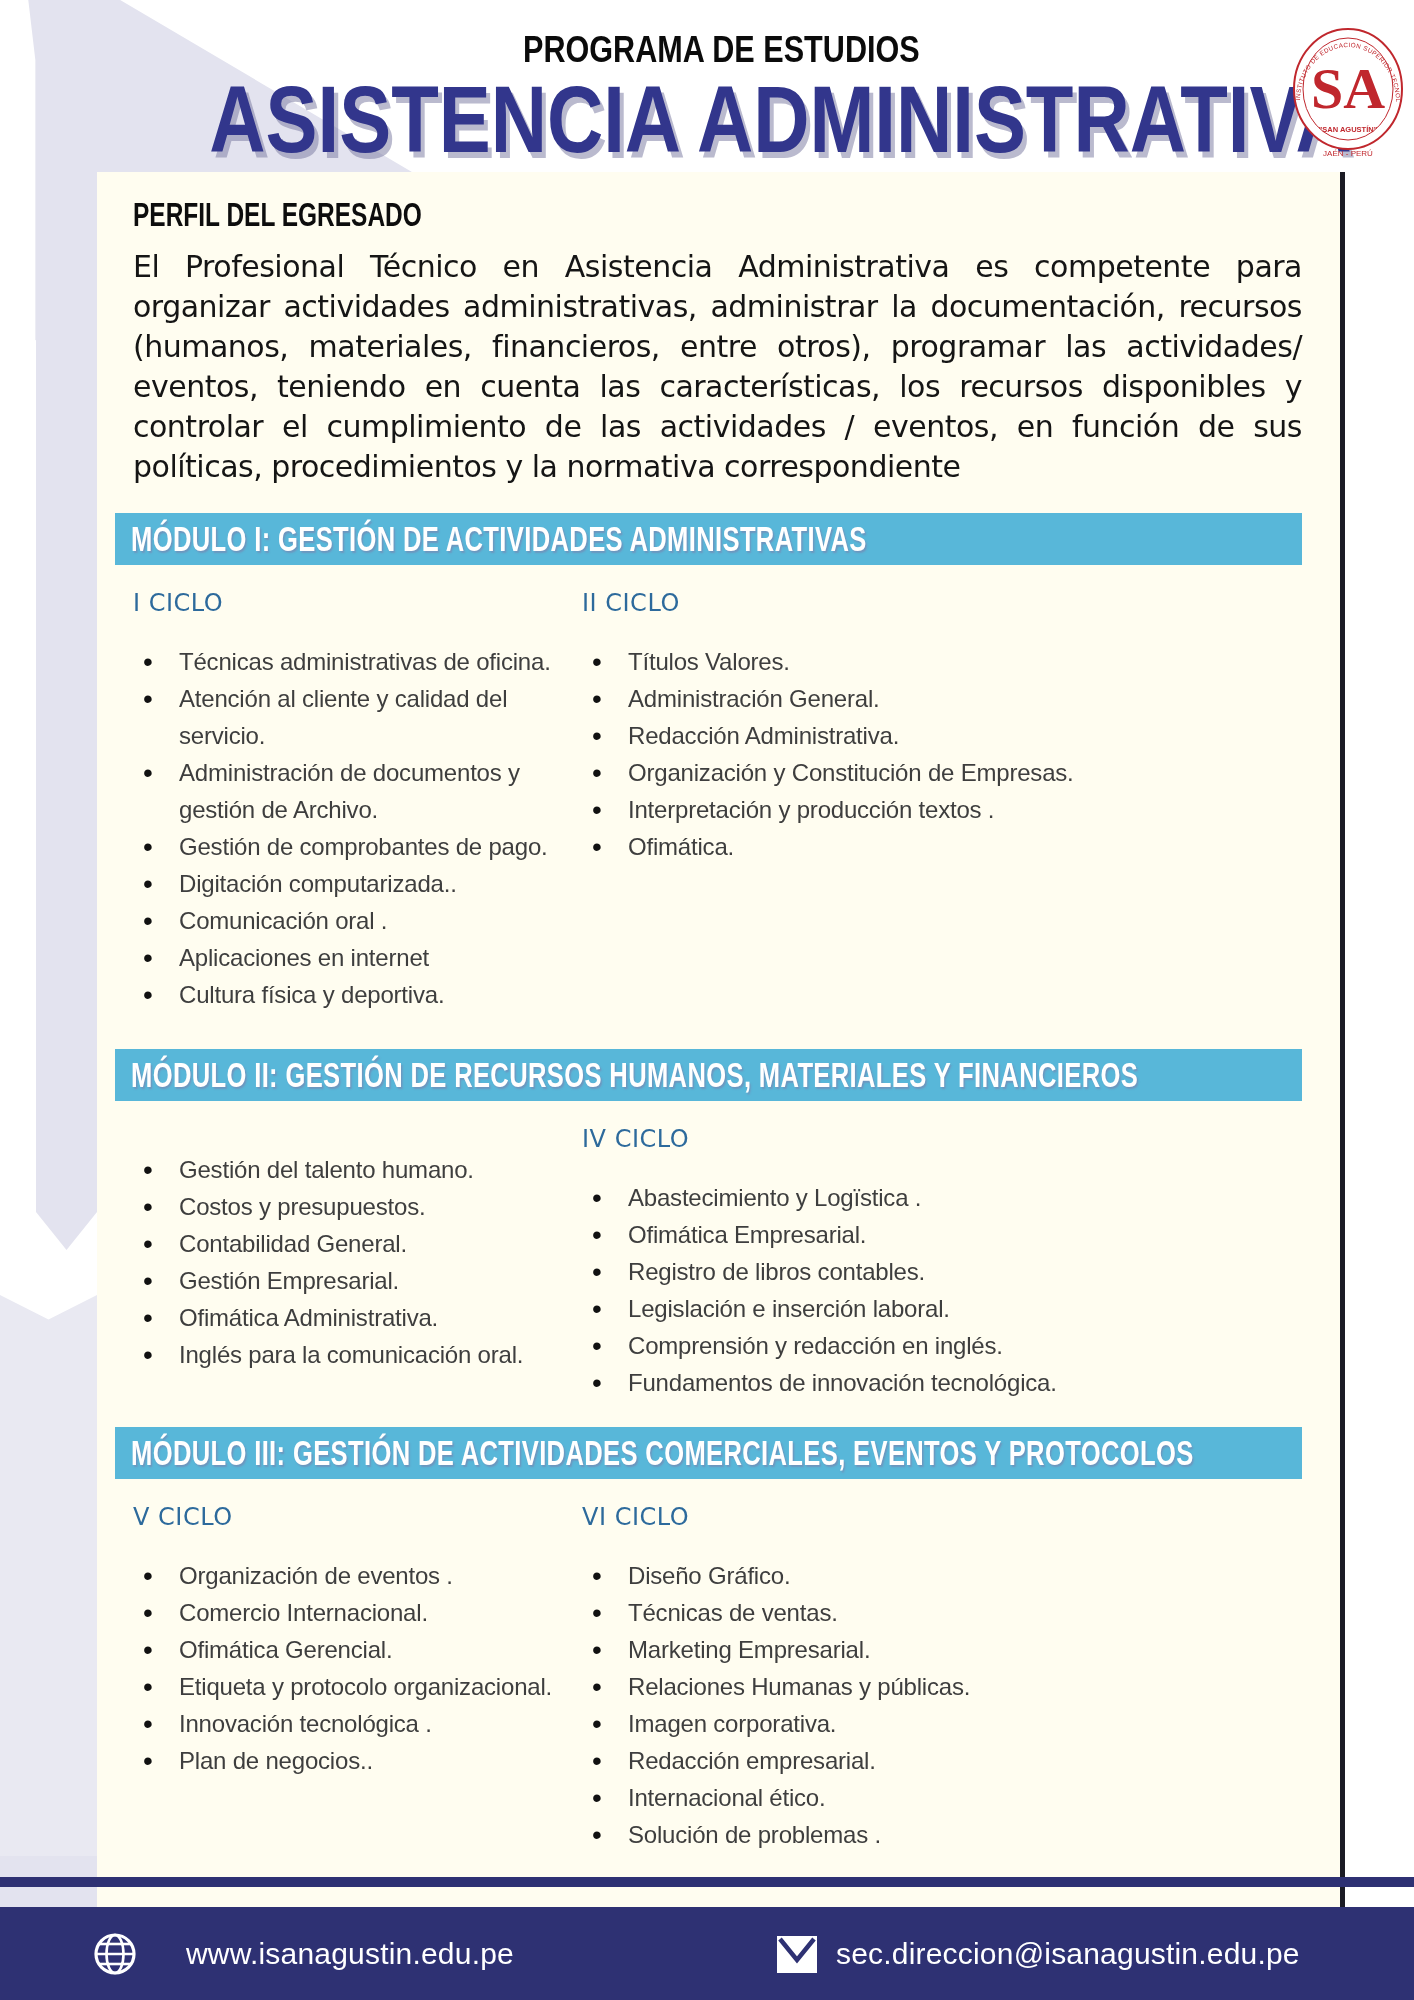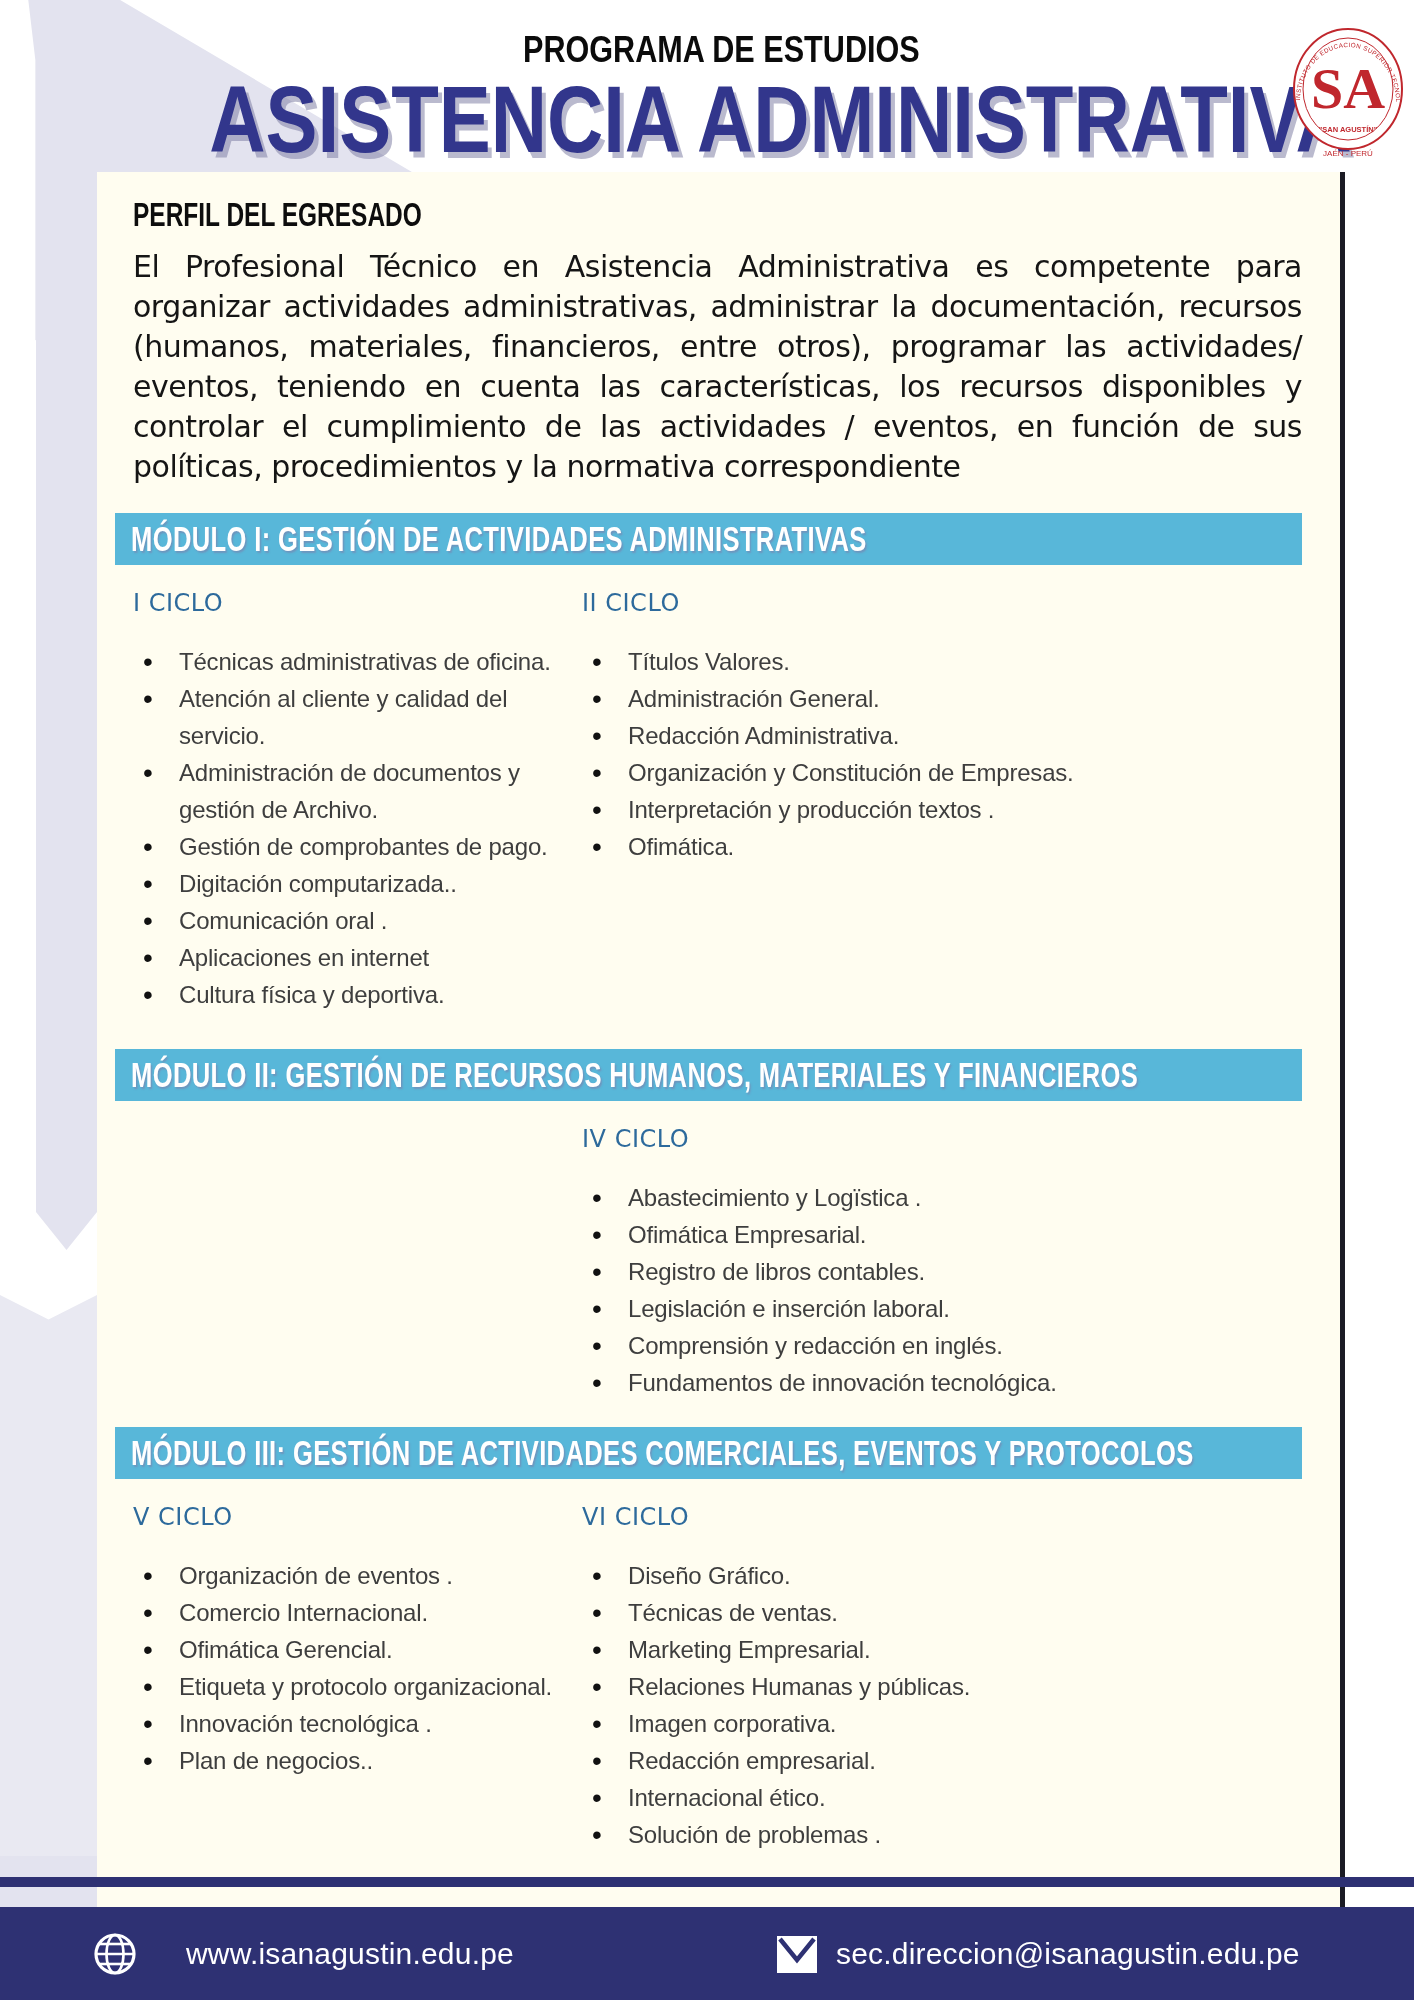--- a/index.html
+++ b/index.html
@@ -131,20 +131,28 @@
         </div>
       </div>
     </section>
 
     <section class="module m2">
       <div class="banner">
         <span>MÓDULO II: GESTIÓN DE RECURSOS HUMANOS, MATERIALES Y  FINANCIEROS</span>
       </div>
       <div class="cols">
         <div class="col-l">
+          <ul class="courses">
+              <li>Gestión del talento humano.</li>
+              <li>Costos y presupuestos.</li>
+              <li>Contabilidad General.</li>
+              <li>Gestión Empresarial.</li>
+              <li>Ofimática Administrativa.</li>
+              <li>Inglés para la comunicación oral.</li>
+            </ul>
         </div>
         <div class="col-r">
           <h3 class="cycle">IV CICLO</h3>
           <ul class="courses">
               <li>Abastecimiento y Logïstica .</li>
               <li>Ofimática Empresarial.</li>
               <li>Registro de libros contables.</li>
               <li>Legislación e inserción laboral.</li>
               <li>Comprensión y redacción en inglés.</li>
               <li>Fundamentos de innovación tecnológica.</li>

